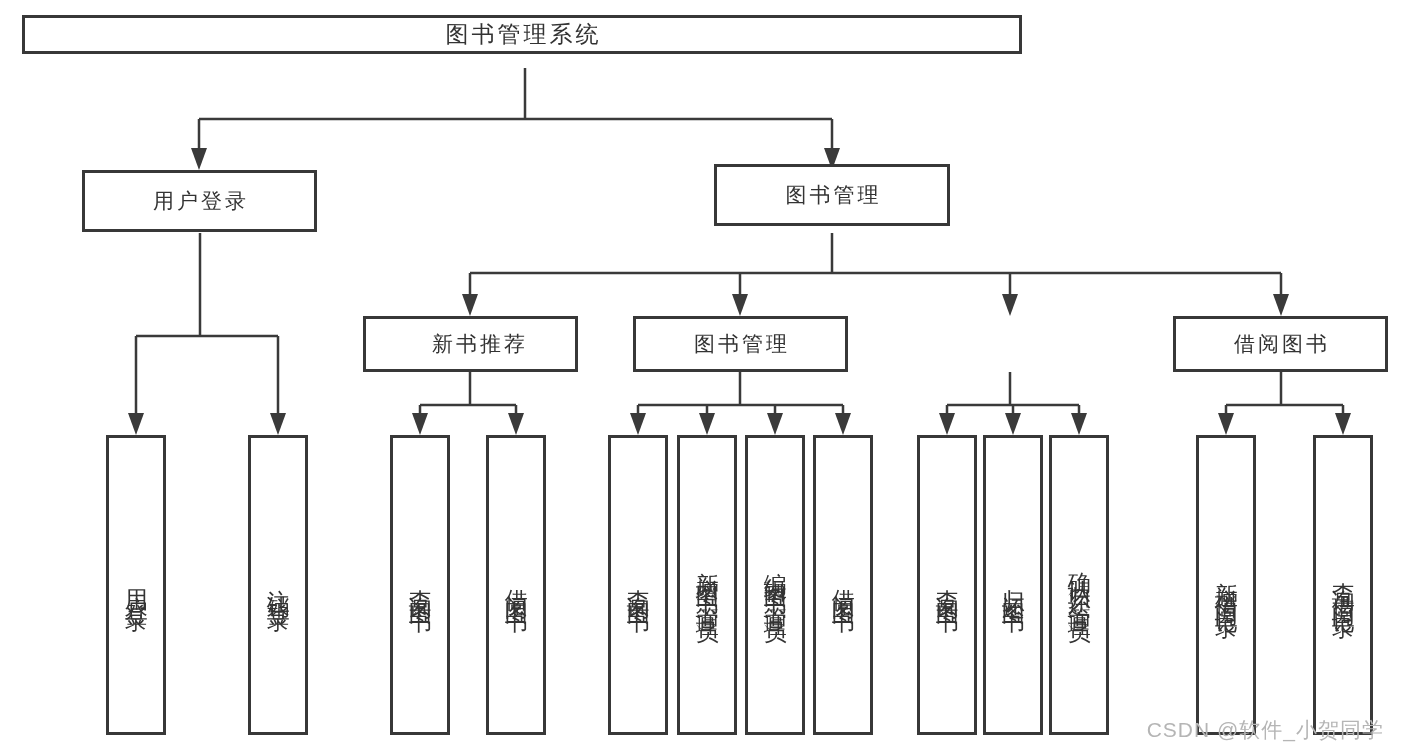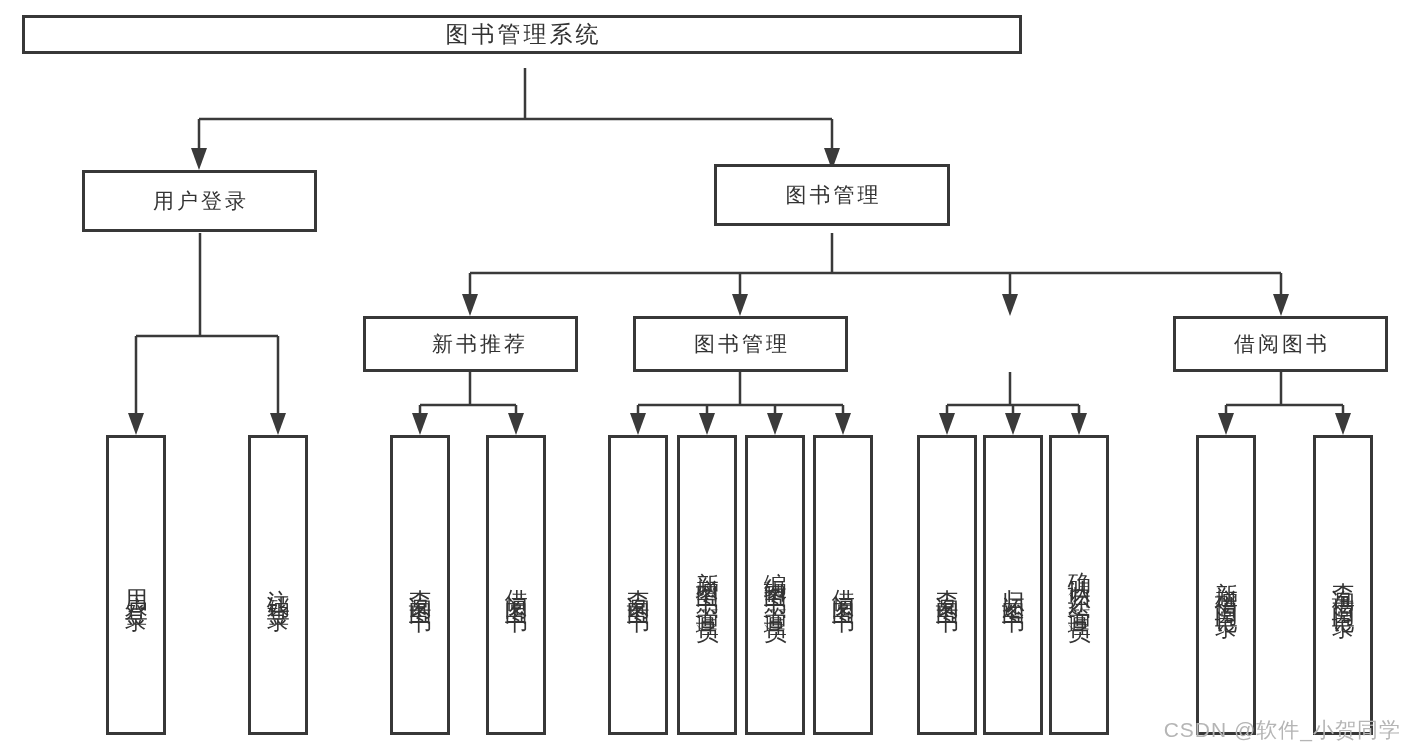--- a/index.html
+++ b/index.html
@@ -55,21 +55,21 @@
   .box.leaf { font-size: 23px; }
   .box.leaf span {
     writing-mode: vertical-rl;
     text-orientation: mixed;
     line-height: 1.1;
     letter-spacing: 7px;
   }
   .watermark {
     position: absolute;
     top: 716px;
-    right: 4px;
+    right: 21px;
     font-size: 21px;
     color: var(--watermark);
     letter-spacing: 1px;
     white-space: nowrap;
     z-index: 5;
   }
 </style>
 </head>
 <body>
 

